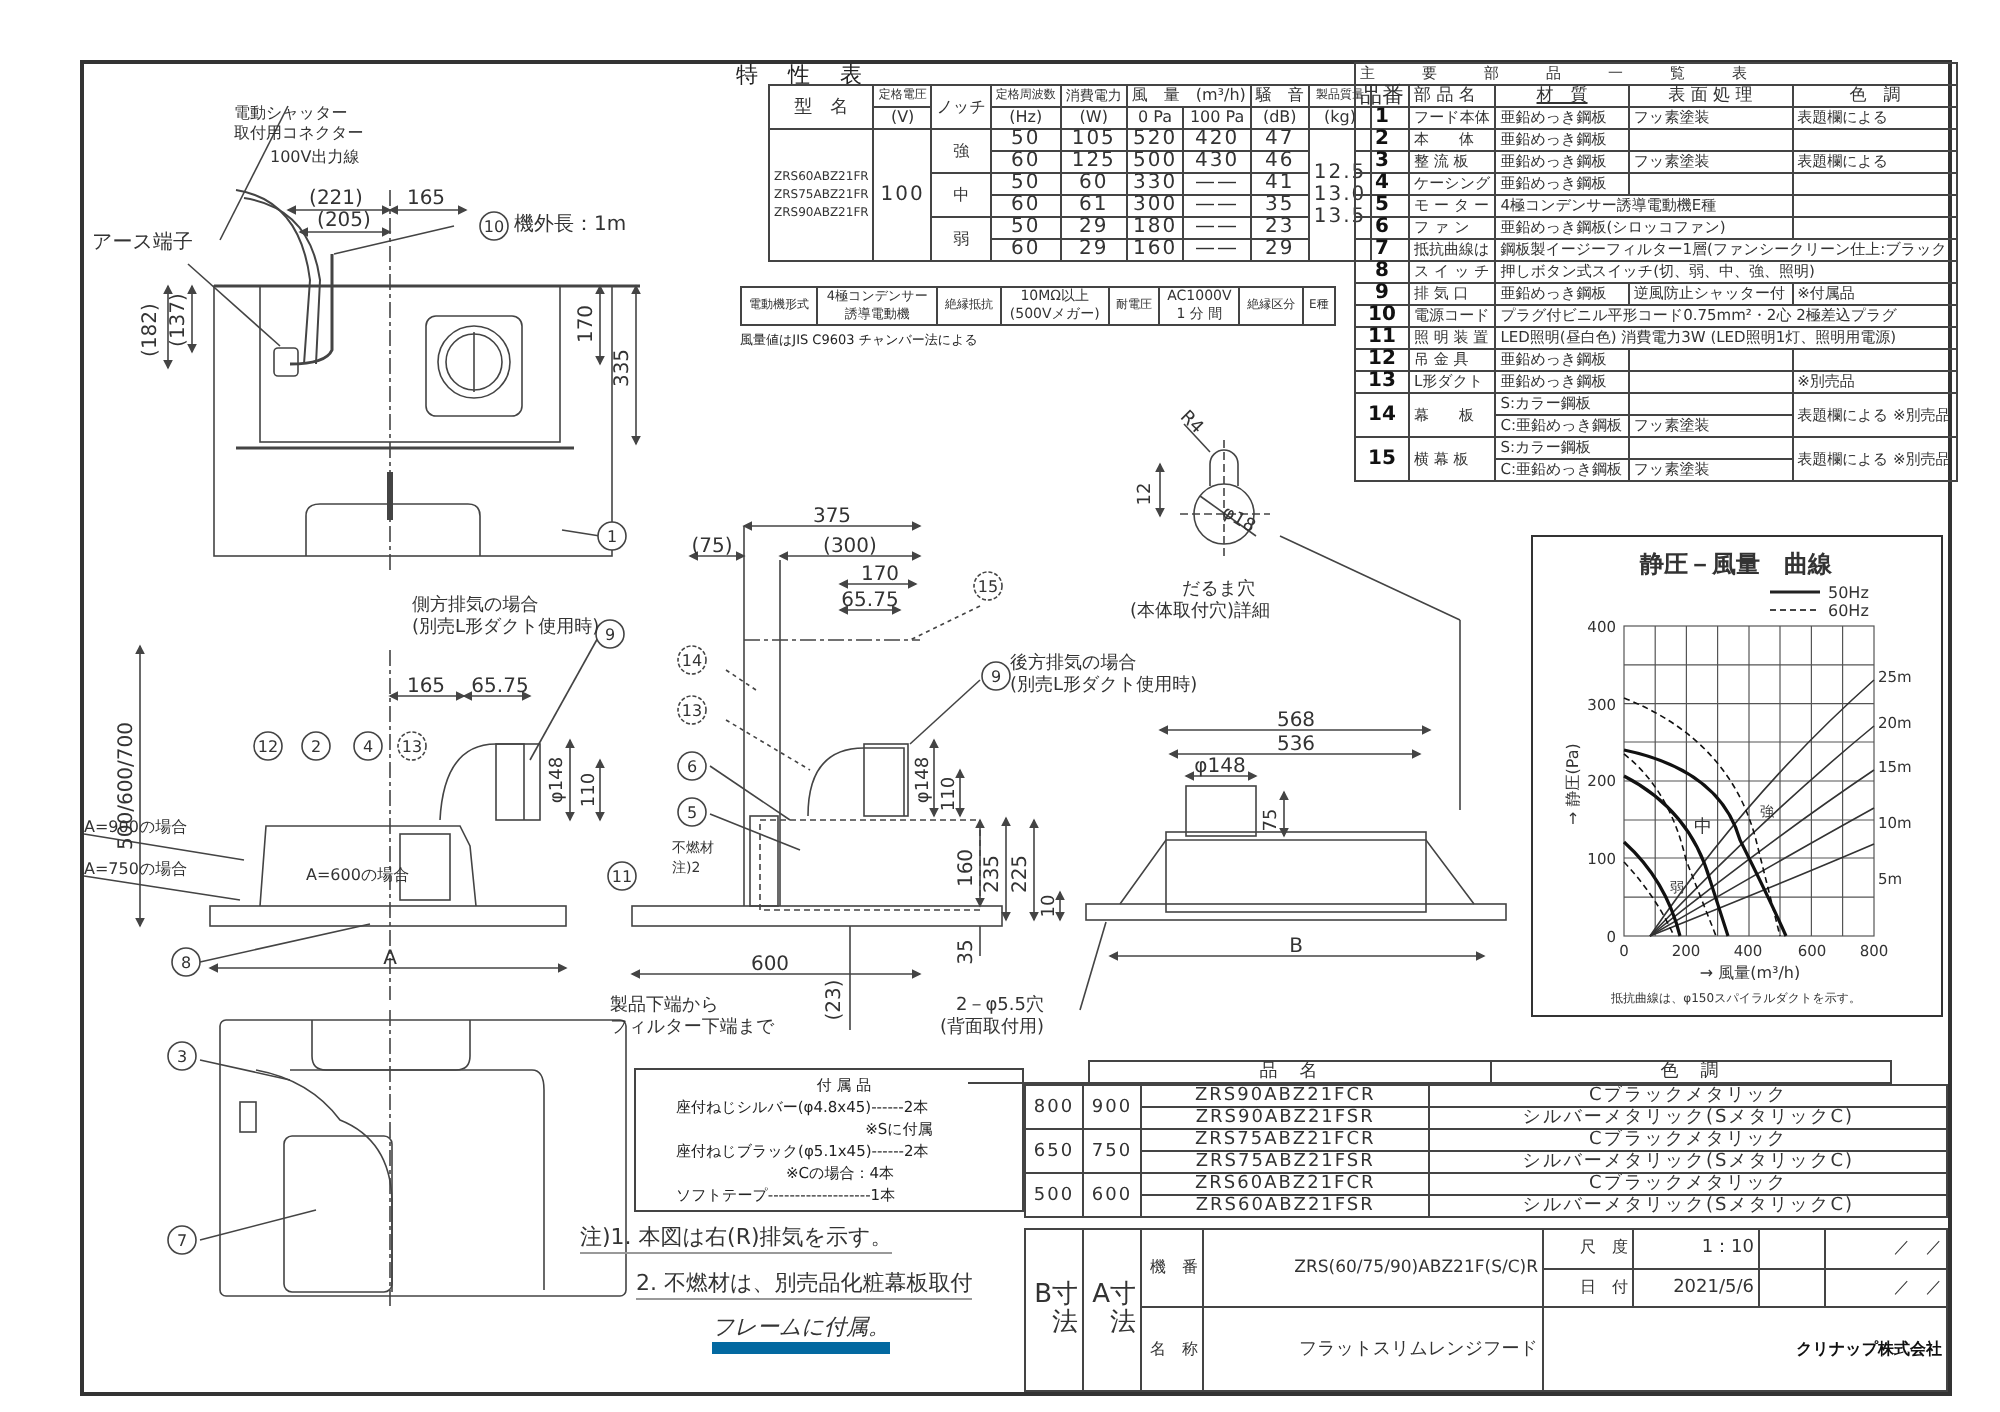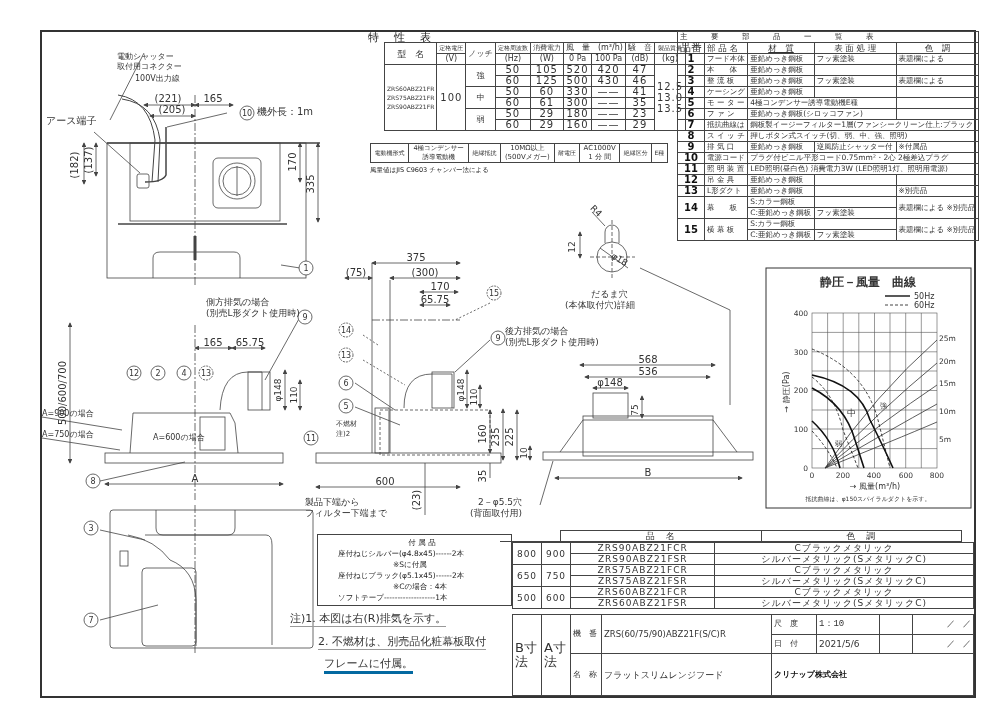--- a/index.html
+++ b/index.html
@@ -8,21 +8,21 @@
   .abs{position:absolute;}
   svg text{font-family:"DejaVu Sans","Liberation Sans",sans-serif;fill:#333;}
   table{border-collapse:collapse;position:absolute;}
   td,th{border:1px solid #444;padding:0 2px;font-size:8px;line-height:10px;white-space:nowrap;color:#333;font-weight:normal;}
   .spec td{text-align:center;}
   .spec .big{font-size:10px;letter-spacing:1px;}
   .parts td{text-align:left;font-size:7.5px;height:9px;}
   .parts td.no{font-size:10px;font-weight:bold;text-align:center;color:#111;}
   .title-sm{font-size:10px;letter-spacing:8px;text-align:center;}
   .models td{font-size:9px;text-align:center;letter-spacing:1px;height:10px;}
-  .tb td{font-size:8px;text-align:left;}
+  .tb td{font-size:8px;text-align:right;}
   .company{font-size:24px;font-weight:bold;letter-spacing:0px;color:#111;}
   .note{font-size:11px;color:#333;}
   .acc{border:1px solid #444;font-size:7.5px;padding:2px 5px;line-height:11px;}
 </style>
 </head>
 <body>
 
 <div class="frame"></div>
 
 <div class="abs" style="left:368px;top:30px;font-size:11px;letter-spacing:2px;">特　性　表</div>
@@ -539,31 +539,31 @@
     </g>
     <text x="875" y="489" font-size="8" text-anchor="middle">→ 風量(m³/h)</text>
     <text x="789" y="392" font-size="8" text-anchor="middle" transform="rotate(-90 789 392)">→ 静圧(Pa)</text>
     <text x="868" y="501" font-size="6" text-anchor="middle">抵抗曲線は、φ150スパイラルダクトを示す。</text>
   </g>
 </svg>
 
 <div class="abs acc" style="left:317px;top:534px;width:168px;padding-left:20px;">
   <div style="text-align:center;">付 属 品</div>
   <div>座付ねじシルバー(φ4.8x45)------2本</div>
-  <div style="padding-left:55px;">※Sに付属</div>
+  <div style="padding-left:55px;text-align:center;">※Sに付属</div>
   <div>座付ねじブラック(φ5.1x45)------2本</div>
   <div style="padding-left:55px;">※Cの場合：4本</div>
   <div>ソフトテープ-------------------1本</div>
 </div>
 
 <div class="abs note" style="left:290px;top:611px;border-bottom:1px solid #999;">注)1. 本図は右(R)排気を示す。</div>
 <div class="abs note" style="left:318px;top:634px;border-bottom:1px solid #999;text-align:right;">2. 不燃材は、別売品化粧幕板取付</div>
-<div class="abs note" style="left:324px;top:656px;border-bottom:3px solid #0369a1;">フレームに付属。</div>
-
-<table class="models" style="left:500px;top:530px;width:462px;">
+<div class="abs note" style="left:356px;top:656px;border-bottom:6px solid #0369a1;font-style:italic;">フレームに付属。</div>
+
+<table class="models" style="left:484px;top:530px;width:462px;">
   <tbody>
       <tr>
     <td style="border:none;border-bottom:1px solid #444;width:56px;"></td>
     <td>品　名</td>
     <td>色　調</td>
   </tr>
 </tbody>
   </table>
 <table class="models" style="left:512px;top:542px;width:462px;">
   <tbody>
@@ -601,21 +601,21 @@
   </table>
 
 <table class="tb" style="left:512px;top:614px;width:462px;height:82px;">
   <tbody>
       <tr>
     <td rowspan="3" style="width:24px;font-size:13px;line-height:14px;white-space:normal;">B寸法</td>
     <td rowspan="3" style="width:24px;font-size:13px;line-height:14px;white-space:normal;">A寸法</td>
     <td rowspan="2" style="width:26px;">機　番</td>
     <td rowspan="2" style="font-size:8.5px;">ZRS(60/75/90)ABZ21F(S/C)R</td>
     <td style="width:40px;">尺　度</td>
-    <td style="width:58px;font-size:9px;font-family:Liberation Mono, monospace;">1：10</td>
+    <td style="width:58px;font-size:9px;">1：10</td>
     <td style="width:28px;"></td>
     <td style="width:56px;text-align:right;">／　／</td>
   </tr>
   <tr>
     <td>日　付</td>
     <td style="font-size:9px;">2021/5/6</td>
     <td></td>
     <td style="text-align:right;">／　／</td>
   </tr>
   <tr style="height:42px;">

